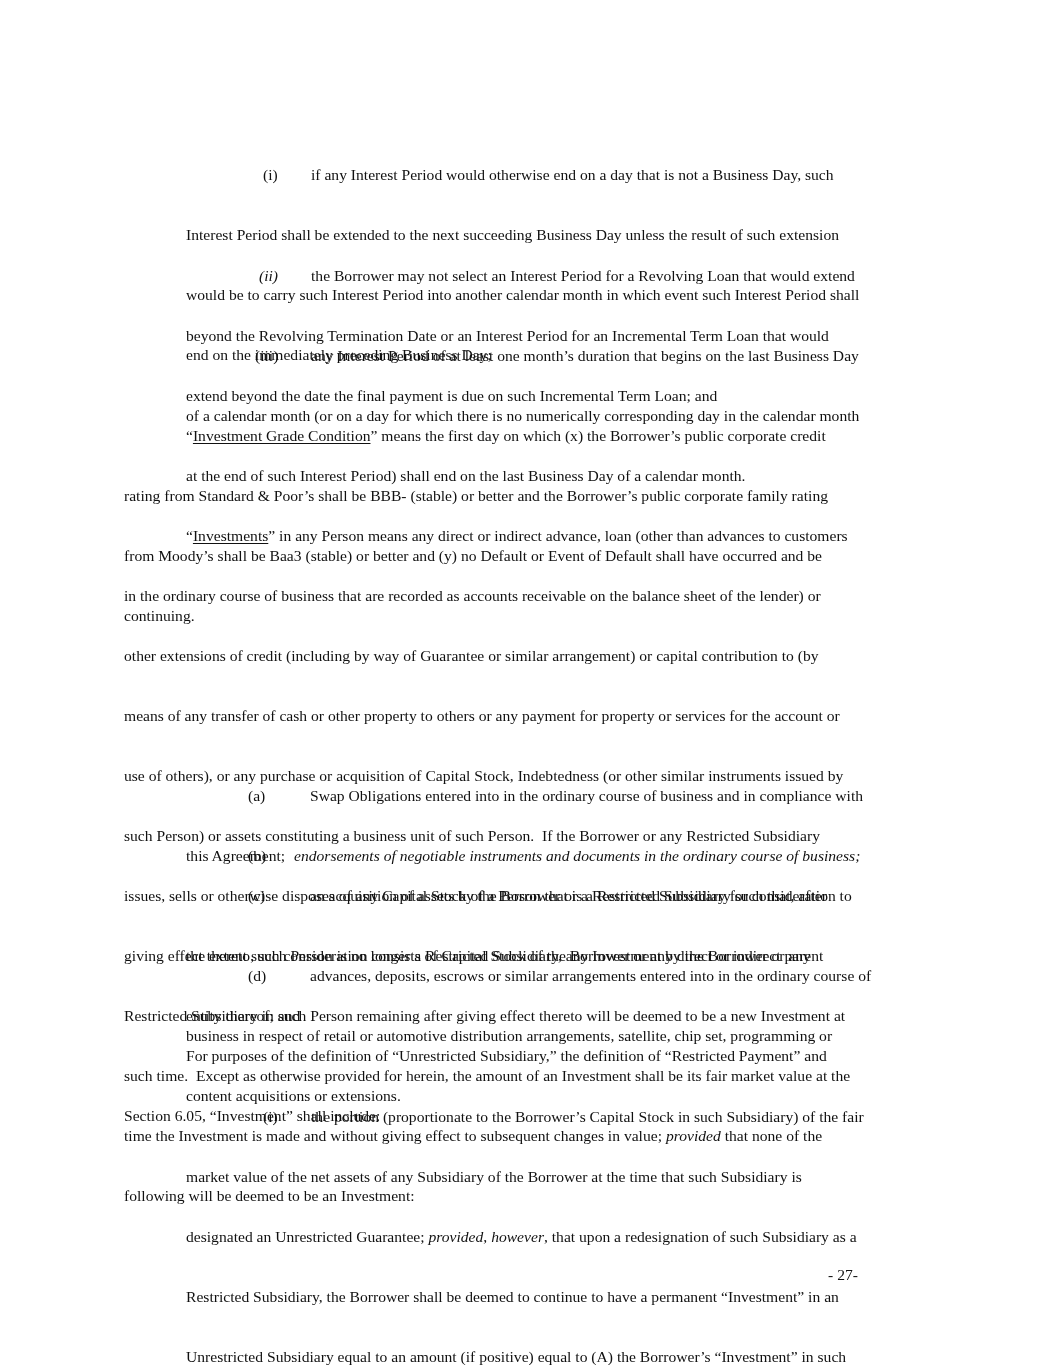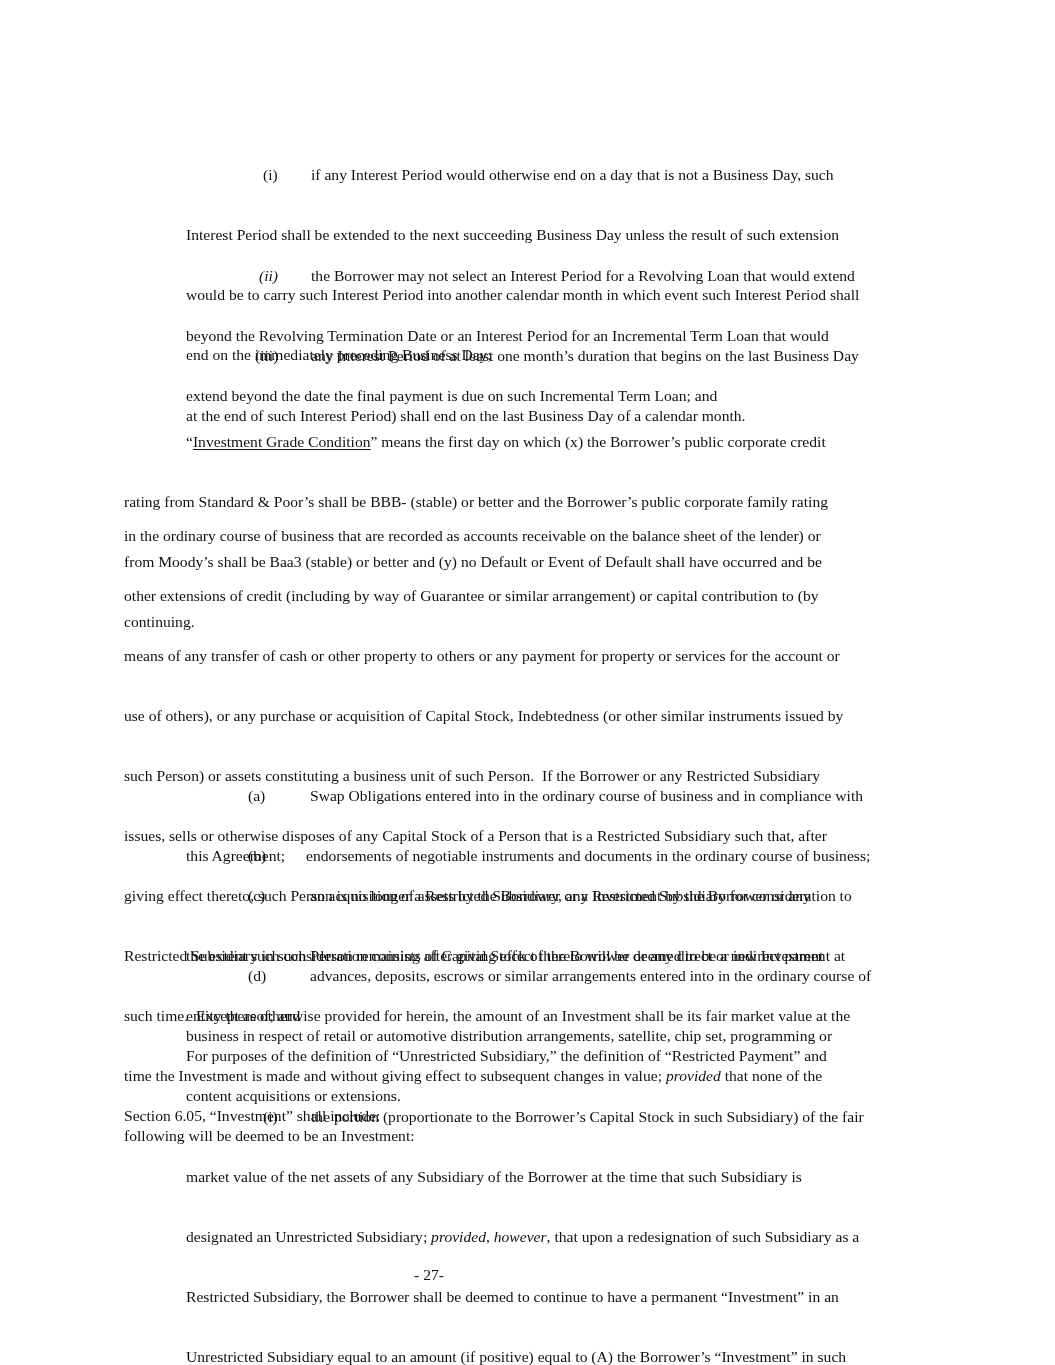--- a/index.html
+++ b/index.html
@@ -6,21 +6,21 @@
   body {
     width: 1055px; height: 1365px; position: relative; overflow: hidden;
     font-family: "Liberation Serif", "DejaVu Serif", serif;
     font-size: 15.6px; line-height: 20px; color: #111111;
   }
   .page { position: absolute; left: 0; top: 0; width: 1055px; height: 1365px; }
   .para { position: absolute; margin: 0; white-space: pre; }
   .line { display: block; height: 20px; white-space: pre; }
   u { text-decoration: underline; text-underline-offset: 2px; }
   i { font-style: italic; }
-  .footer { position: absolute; left: 0; width: 858px; top: 1265px; text-align: center; }
+  .footer { position: absolute; left: 0; width: 858px; top: 1265px; text-align: right; }
 </style>
 </head>
 <body>
 
 <div class="page">
 
   <div class="para" style="left:186px; top:125px;">
     <span class="line"><span style="position:absolute; left:77px;">(i)</span><span style="position:absolute; left:125px;">if any Interest Period would otherwise end on a day that is not a Business Day, such</span></span>
     <span class="line">Interest Period shall be extended to the next succeeding Business Day unless the result of such extension</span>
     <span class="line">would be to carry such Interest Period into another calendar month in which event such Interest Period shall</span>
@@ -28,51 +28,53 @@
   </div>
 
   <div class="para" style="left:186px; top:226px;">
     <span class="line"><span style="position:absolute; left:73px;font-style:italic;">(ii)</span><span style="position:absolute; left:125px;">the Borrower may not select an Interest Period for a Revolving Loan that would extend</span></span>
     <span class="line">beyond the Revolving Termination Date or an Interest Period for an Incremental Term Loan that would</span>
     <span class="line">extend beyond the date the final payment is due on such Incremental Term Loan; and</span>
   </div>
 
   <div class="para" style="left:186px; top:306px;">
     <span class="line"><span style="position:absolute; left:69px;">(iii)</span><span style="position:absolute; left:125px;">any Interest Period of at least one month’s duration that begins on the last Business Day</span></span>
+    <span class="line">of a calendar month (or on a day for which there is no numerically corresponding day in the calendar month</span>
     <span class="line">at the end of such Interest Period) shall end on the last Business Day of a calendar month.</span>
   </div>
 
   <div class="para" style="left:124px; top:386px;">
-    <span class="line" style="padding-left:62px;margin-top:6px;"><span>“</span><u>Investment Grade Condition</u><span>”</span><span> means the first day on which (x) the Borrower’s public corporate credit</span></span>
+    <span class="line" style="padding-left:62px;"><span>“</span><u>Investment Grade Condition</u><span>”</span><span> means the first day on which (x) the Borrower’s public corporate credit</span></span>
     <span class="line">rating from Standard &amp; Poor’s shall be BBB- (stable) or better and the Borrower’s public corporate family rating</span>
     <span class="line">from Moody’s shall be Baa3 (stable) or better and (y) no Default or Event of Default shall have occurred and be</span>
     <span class="line">continuing.</span>
   </div>
 
   <div class="para" style="left:124px; top:486px;">
+    <span class="line" style="padding-left:62px;"><span>“</span><u>Investments</u><span>”</span><span> in any Person means any direct or indirect advance, loan (other than advances to customers</span></span>
     <span class="line">in the ordinary course of business that are recorded as accounts receivable on the balance sheet of the lender) or</span>
     <span class="line">other extensions of credit (including by way of Guarantee or similar arrangement) or capital contribution to (by</span>
     <span class="line">means of any transfer of cash or other property to others or any payment for property or services for the account or</span>
     <span class="line">use of others), or any purchase or acquisition of Capital Stock, Indebtedness (or other similar instruments issued by</span>
     <span class="line">such Person) or assets constituting a business unit of such Person.  If the Borrower or any Restricted Subsidiary</span>
     <span class="line">issues, sells or otherwise disposes of any Capital Stock of a Person that is a Restricted Subsidiary such that, after</span>
     <span class="line">giving effect thereto, such Person is no longer a Restricted Subsidiary, any Investment by the Borrower or any</span>
     <span class="line">Restricted Subsidiary in such Person remaining after giving effect thereto will be deemed to be a new Investment at</span>
     <span class="line">such time.  Except as otherwise provided for herein, the amount of an Investment shall be its fair market value at the</span>
     <span class="line"><span>time the Investment is made and without giving effect to subsequent changes in value; </span><i>provided</i><span> that none of the</span></span>
     <span class="line">following will be deemed to be an Investment:</span>
   </div>
 
   <div class="para" style="left:186px; top:746px;">
     <span class="line"><span style="position:absolute; left:62px;">(a)</span><span style="position:absolute; left:124px;">Swap Obligations entered into in the ordinary course of business and in compliance with</span></span>
     <span class="line">this Agreement;</span>
   </div>
 
   <div class="para" style="left:186px; top:806px;">
-    <span class="line"><span style="position:absolute; left:62px;">(b)</span><span style="position:absolute; left:120px;">endorsements of negotiable instruments and documents in the ordinary course of business;</span></span>
+    <span class="line"><span style="position:absolute; left:62px;">(b)</span><span style="position:absolute; left:108px;font-style:italic;">endorsements of negotiable instruments and documents in the ordinary course of business;</span></span>
   </div>
 
   <div class="para" style="left:186px; top:846px;">
     <span class="line"><span style="position:absolute; left:62px;">(c)</span><span style="position:absolute; left:124px;">an acquisition of assets by the Borrower or a Restricted Subsidiary for consideration to</span></span>
     <span class="line">the extent such consideration consists of Capital Stock of the Borrower or any direct or indirect parent</span>
     <span class="line">entity thereof; and</span>
   </div>
 
   <div class="para" style="left:186px; top:926px;">
     <span class="line"><span style="position:absolute; left:62px;">(d)</span><span style="position:absolute; left:124px;">advances, deposits, escrows or similar arrangements entered into in the ordinary course of</span></span>
@@ -81,21 +83,21 @@
   </div>
 
   <div class="para" style="left:124px; top:1006px;">
     <span class="line" style="padding-left:62px;">For purposes of the definition of “Unrestricted Subsidiary,” the definition of “Restricted Payment” and</span>
     <span class="line">Section 6.05, “Investment” shall include:</span>
   </div>
 
   <div class="para" style="left:186px; top:1067px;">
     <span class="line"><span style="position:absolute; left:77px;">(i)</span><span style="position:absolute; left:125px;font-family:Liberation Serif, serif;">the portion (proportionate to the Borrower’s Capital Stock in such Subsidiary) of the fair</span></span>
     <span class="line">market value of the net assets of any Subsidiary of the Borrower at the time that such Subsidiary is</span>
-    <span class="line"><span>designated an Unrestricted Subsidiary; </span><i>provided</i><span>, </span><i>however</i><span>, that upon a redesignation of such Subsidiary as a</span></span>
+    <span class="line"><span>designated an Unrestricted Guarantee; </span><i>provided</i><span>, </span><i>however</i><span>, that upon a redesignation of such Subsidiary as a</span></span>
     <span class="line">Restricted Subsidiary, the Borrower shall be deemed to continue to have a permanent “Investment” in an</span>
     <span class="line">Unrestricted Subsidiary equal to an amount (if positive) equal to (A) the Borrower’s “Investment” in such</span>
     
     
     
   </div>
 
   <div class="footer">- 27-</div>
 </div>
 

